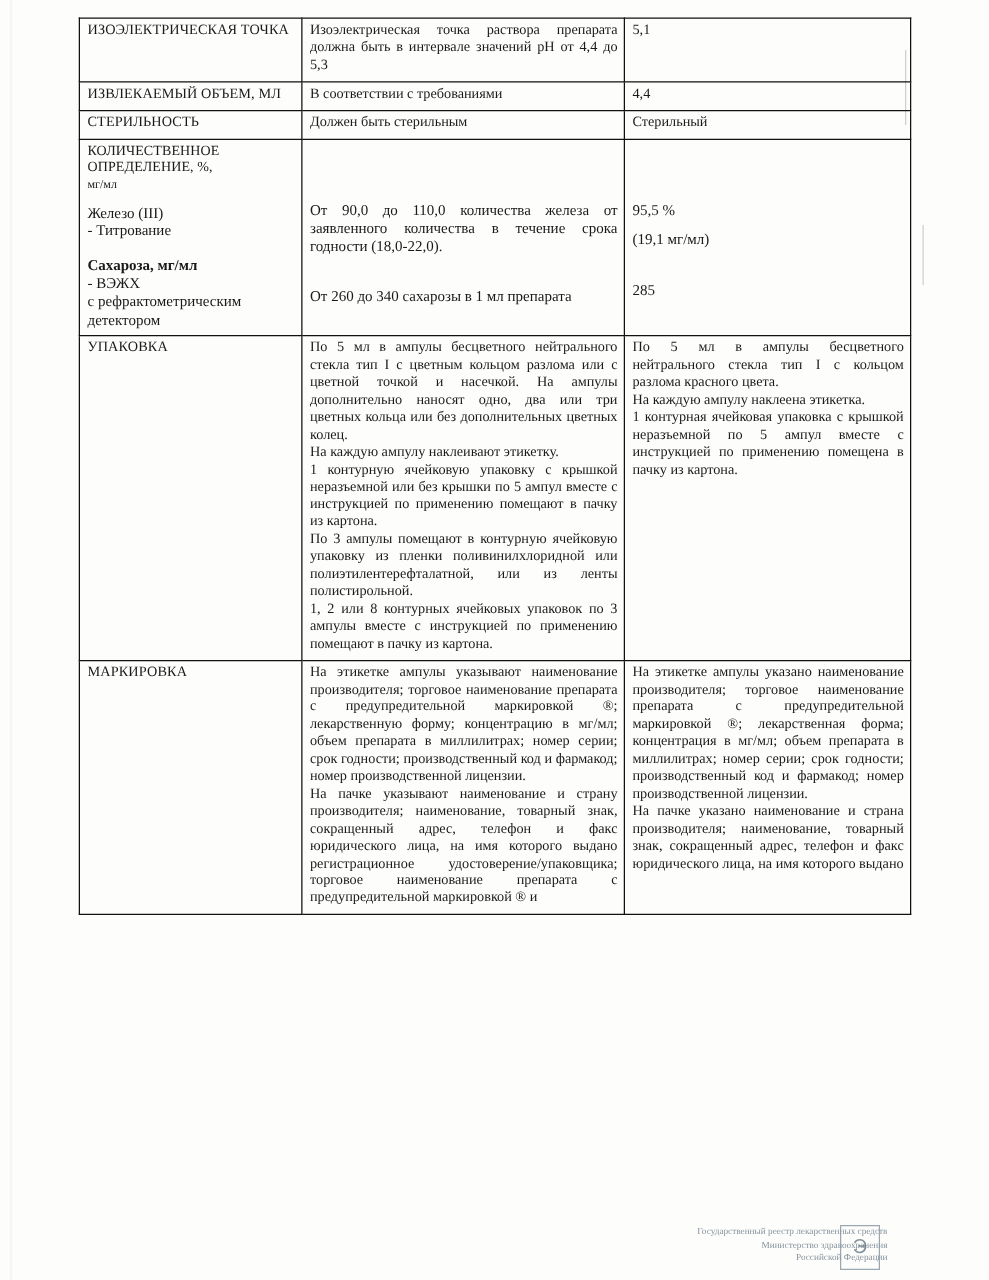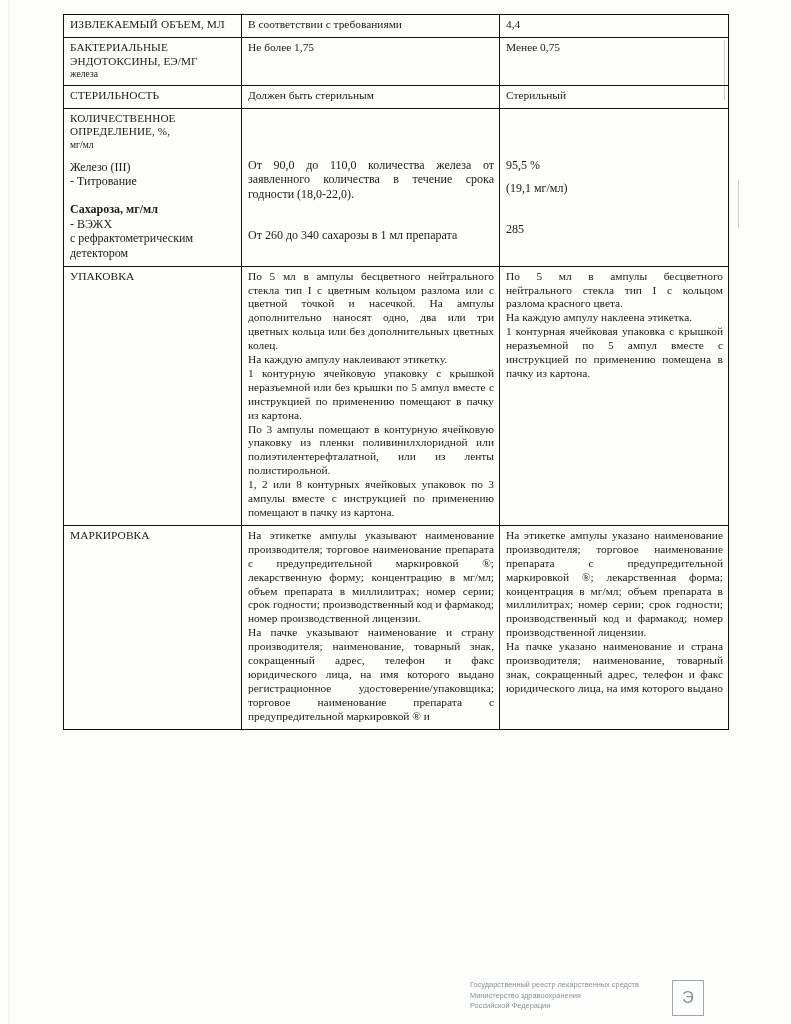--- a/index.html
+++ b/index.html
@@ -79,22 +79,22 @@
   }
   .stamp {
     position: absolute;
     left: 470px;
     top: 980px;
     width: 240px;
     height: 40px;
     color: #6f7f8c;
     font-size: 7.4px;
     line-height: 1.45;
-    text-align: left;
-    font-family: Liberation Sans, sans-serif;
+    text-align: right;
+    font-family: Liberation Serif, serif;
     opacity: 0.85;
   }
   .stamp-box {
     position: absolute;
     left: 672px;
     top: 980px;
     width: 30px;
     height: 34px;
     border: 1px solid #8a99a5;
     color: #6f7f8c;
@@ -125,31 +125,28 @@
   <div class="edge-mark edge-2"></div>
 
   <table class="doc-table">
     <colgroup>
         <col class="c1">
         <col class="c2">
         <col class="c3">
       </colgroup>
     <tbody>
       <tr>
+        <td class="cap">ИЗОЭЛЕКТРИЧЕСКАЯ ТОЧКА</td>
+        <td class="plain just">Изоэлектрическая точка раствора препарата должна быть в интервале значений pH от 4,4 до 5,3</td>
+        <td class="plain">5,1</td>
+      </tr>
+      <tr>
         <td class="cap">ИЗВЛЕКАЕМЫЙ ОБЪЕМ, мл</td>
         <td class="plain"> В соответствии с требованиями</td>
         <td class="plain">4,4</td>
-      </tr>
-      <tr>
-        <td>
-          <div class="cap">БАКТЕРИАЛЬНЫЕ ЭНДОТОКСИНЫ, ЕЭ/мг</div>
-          <div class="cap-small">железа</div>
-        </td>
-        <td class="plain">Не более 1,75</td>
-        <td class="plain">Менее 0,75</td>
       </tr>
       <tr>
         <td class="cap">СТЕРИЛЬНОСТЬ</td>
         <td class="plain">Должен быть стерильным</td>
         <td class="plain">Стерильный</td>
       </tr>
 
       <tr>
         <td>
           <div class="cap">КОЛИЧЕСТВЕННОЕ ОПРЕДЕЛЕНИЕ, %,</div>

